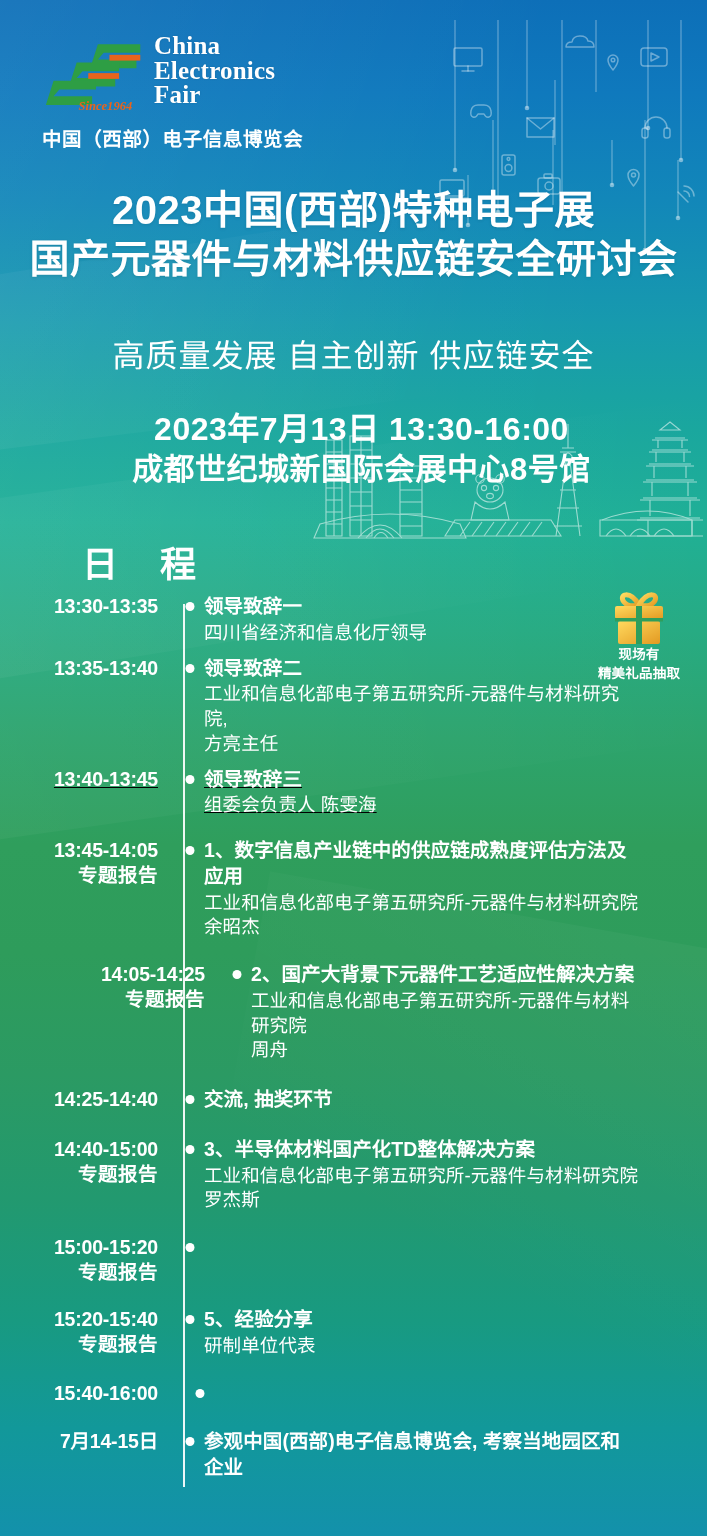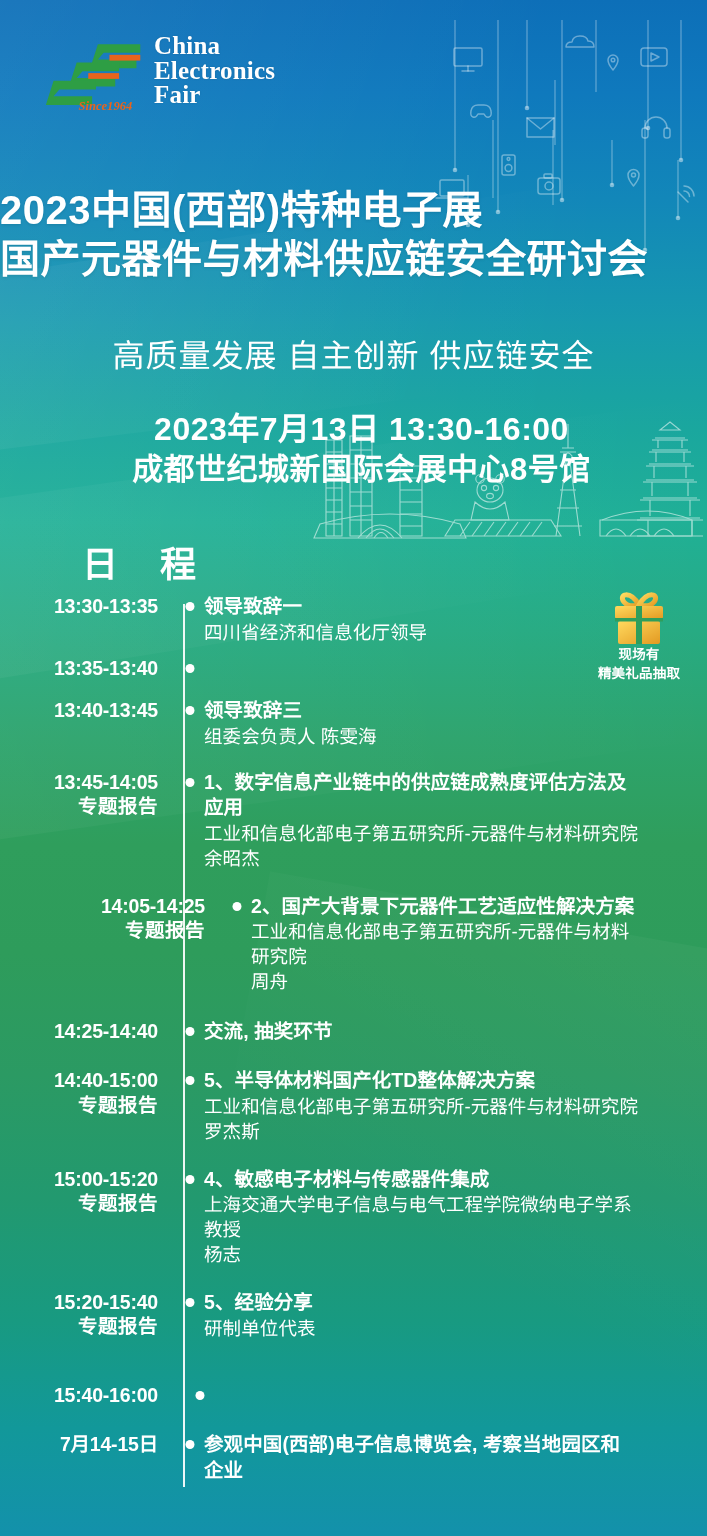--- a/index.html
+++ b/index.html
@@ -67,21 +67,21 @@
     margin-top:9px;
     font-size:19.5px; font-weight:700; color:#ffffff; letter-spacing:.6px;
     white-space:nowrap;
   }
 
   
   .deco{ position:absolute; inset:0; pointer-events:none; }
 
   
   .title-block{
-    position:absolute; left:0; right:0; top:186px; 
+    position:absolute; left:0; right:0; top:186px; text-align:center;
   }
   .t-line{
     color:#ffffff; font-weight:700; letter-spacing:.5px;
     text-shadow:0 1px 3px rgba(0,60,80,.18);
     white-space:nowrap;
   }
   .t1{ font-size:40px; line-height:1.22; }
   .t2{ font-size:40px; line-height:1.22; }
 
   .slogan{
@@ -153,28 +153,28 @@
     letter-spacing:.1px;
   }
   .row .desc{
     color:#ffffff; font-weight:400; font-size:18.5px; line-height:1.34;
     letter-spacing:.1px; margin-top:1px;
   }
 
   
   .row.r0{ margin-top:0;  }
   .row.r1{ margin-top:8px; }
-  .row.r2{ margin-top:16px; }
+  .row.r2{ margin-top:8px;text-decoration:underline; }
   .row.r3{ margin-top:18px; }
   .row.r4{ margin-top:20px;padding-left:47px; }
   .row.r5{ margin-top:22px; }
   .row.r6{ margin-top:22px; }
   .row.r7{ margin-top:20px; }
   .row.r8{ margin-top:20px; }
-  .row.r9{ margin-top:40px;gap:10px; }
+  .row.r9{ margin-top:20px;gap:10px; }
   .row.r10{ margin-top:22px; }
 </style>
 </head>
 <body>
 
 <div class="poster">
 
   <div class="band1"></div>
   <div class="band2"></div>
   <div class="band3"></div>
@@ -288,20 +288,21 @@
           <rect x="48" y="36" width="32" height="6"></rect>
         </g>
         <text x="38" y="74" font-family="Liberation Serif, serif" font-style="italic" font-weight="700" font-size="13" fill="#e8641c">Since1964</text>
       </svg>
       <div class="cef-text">
         <div>China</div>
         <div>Electronics</div>
         <div>Fair</div>
       </div>
     </div>
+    <div class="logo-cn">中国（西部）电子信息博览会</div>
   </div>
 
   <div class="title-block">
     <div class="t-line t1">2023中国(西部)特种电子展</div>
     <div class="t-line t2">国产元器件与材料供应链安全研讨会</div>
   </div>
 
   <div class="slogan">高质量发展  自主创新  供应链安全</div>
 
   <svg class="skyline" viewBox="0 0 407 150">
@@ -396,20 +397,24 @@
           <div class="desc">四川省经济和信息化厅领导</div>
         </div>
       </div>
       <div class="row r1">
         <div class="time">
           <div class="tt">13:35-13:40</div>
         </div>
         <div class="dotcol">
           <span class="dot"></span>
         </div>
+        <div class="body">
+          <div class="head">领导致辞二</div>
+          <div class="desc">工业和信息化部电子第五研究所-元器件与材料研究院,<br>方亮主任</div>
+        </div>
       </div>
       <div class="row r2">
         <div class="time">
           <div class="tt">13:40-13:45</div>
         </div>
         <div class="dotcol">
           <span class="dot"></span>
         </div>
         <div class="body">
           <div class="head">领导致辞三</div>
@@ -455,36 +460,32 @@
       </div>
       <div class="row r6">
         <div class="time">
           <div class="tt">14:40-15:00</div>
           <div class="sub">专题报告</div>
         </div>
         <div class="dotcol">
           <span class="dot"></span>
         </div>
         <div class="body">
-          <div class="head">5、半导体材料国产化TD整体解决方案</div>
+          <div class="head">3、半导体材料国产化TD整体解决方案</div>
           <div class="desc">工业和信息化部电子第五研究所-元器件与材料研究院<br>罗杰斯</div>
         </div>
       </div>
       <div class="row r7">
         <div class="time">
           <div class="tt">15:00-15:20</div>
           <div class="sub">专题报告</div>
         </div>
         <div class="dotcol">
           <span class="dot"></span>
         </div>
-        <div class="body">
-          <div class="head">4、敏感电子材料与传感器件集成</div>
-          <div class="desc">上海交通大学电子信息与电气工程学院微纳电子学系教授<br>杨志</div>
-        </div>
       </div>
       <div class="row r8">
         <div class="time">
           <div class="tt">15:20-15:40</div>
           <div class="sub">专题报告</div>
         </div>
         <div class="dotcol">
           <span class="dot"></span>
         </div>
         <div class="body">

